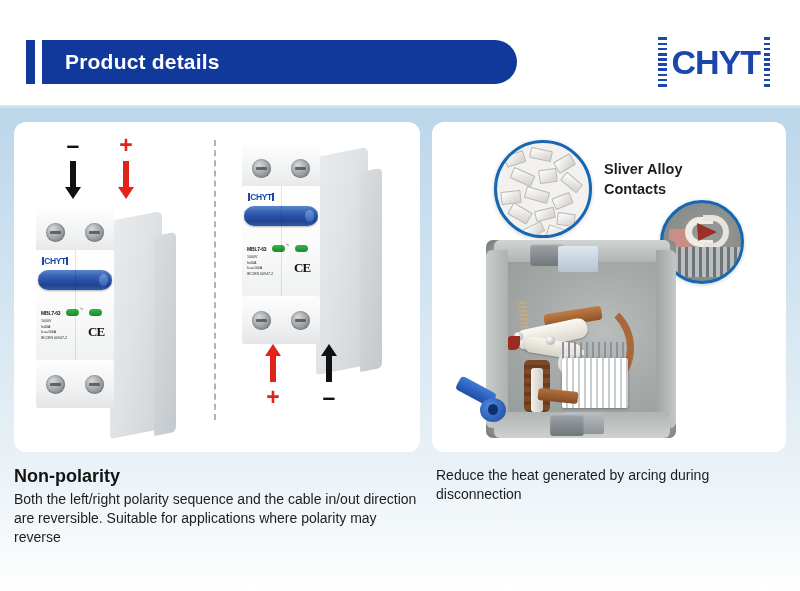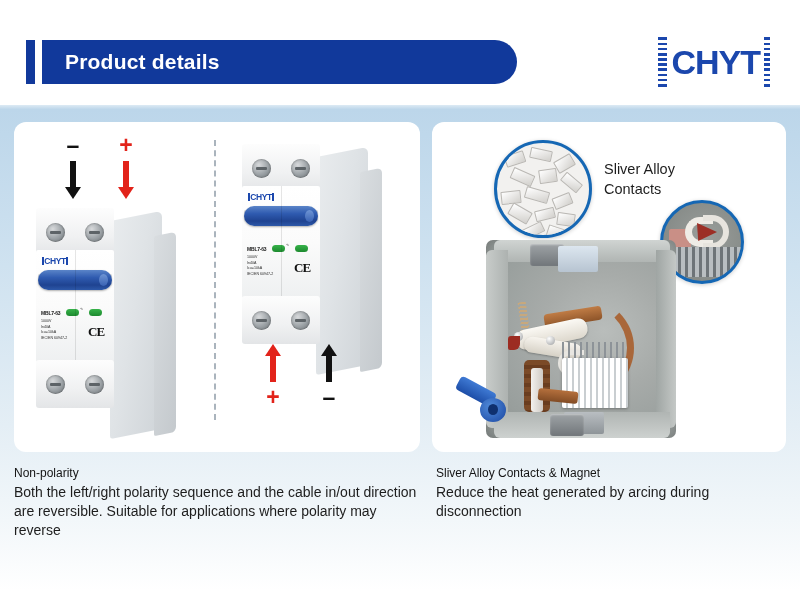--- a/index.html
+++ b/index.html
@@ -313,41 +313,41 @@
   #circle-magnet .mg-pink {
     position: absolute; left: 6px; top: 26px; width: 22px; height: 24px;
     background: #c98f86; border-radius: 2px;
   }
   #circle-magnet .mg-pins {
     position: absolute; left: 4px; bottom: 4px; width: 76px; height: 30px;
     background: repeating-linear-gradient(90deg,#b9bec1 0 4px,#6e7478 4px 7px);
     border-radius: 2px;
   }
   .callout-label {
-    position: absolute; font-size: 14.5px; font-weight: normal; color: #1d1d1d;
+    position: absolute; font-size: 14.5px; font-weight: bold; color: #1d1d1d;
     line-height: 1.35;
   }
   #label-magnet { font-size: 21px; font-weight: bold; color: #1d1d1d; }
 
   
   .leader { position: absolute; }
   .leader .seg {
     position: absolute; height: 0; border-top: 2.5px dashed #174f9e;
     transform-origin: left center;
   }
   .leader .head {
     position: absolute; width: 0; height: 0;
     border-left: 5px solid transparent; border-right: 5px solid transparent;
     border-bottom: 11px solid #174f9e;
   }
 
   
   .cap { position: absolute; }
   .cap-title {
-    font-size: 12px; font-weight: normal; color: #141414; margin-bottom: 3px;
+    font-size: 18px; font-weight: bold; color: #141414; margin-bottom: 3px;
   }
   .cap-body {
     font-size: 14px; color: #1d1d1d; line-height: 1.34;
   }
 </style>
 </head>
 <body>
 
 <div id="slide">
 
@@ -561,17 +561,16 @@
       <span class="knob"></span>
     </div>
   </div>
 
   <div class="cap" style="left:14px; top:466px; width:408px;">
     <div class="cap-title">Non-polarity</div>
     <div class="cap-body">Both the left/right polarity sequence and the cable in/out direction are reversible. Suitable for applications where polarity may reverse</div>
   </div>
 
   <div class="cap" style="left:436px; top:466px; width:352px;">
-    <div class="cap-title">Sliver Alloy Contacts &amp; Magnet</div>
     <div class="cap-body">Reduce the heat generated by arcing during disconnection</div>
   </div>
 
 </div>
 
 </body></html>

